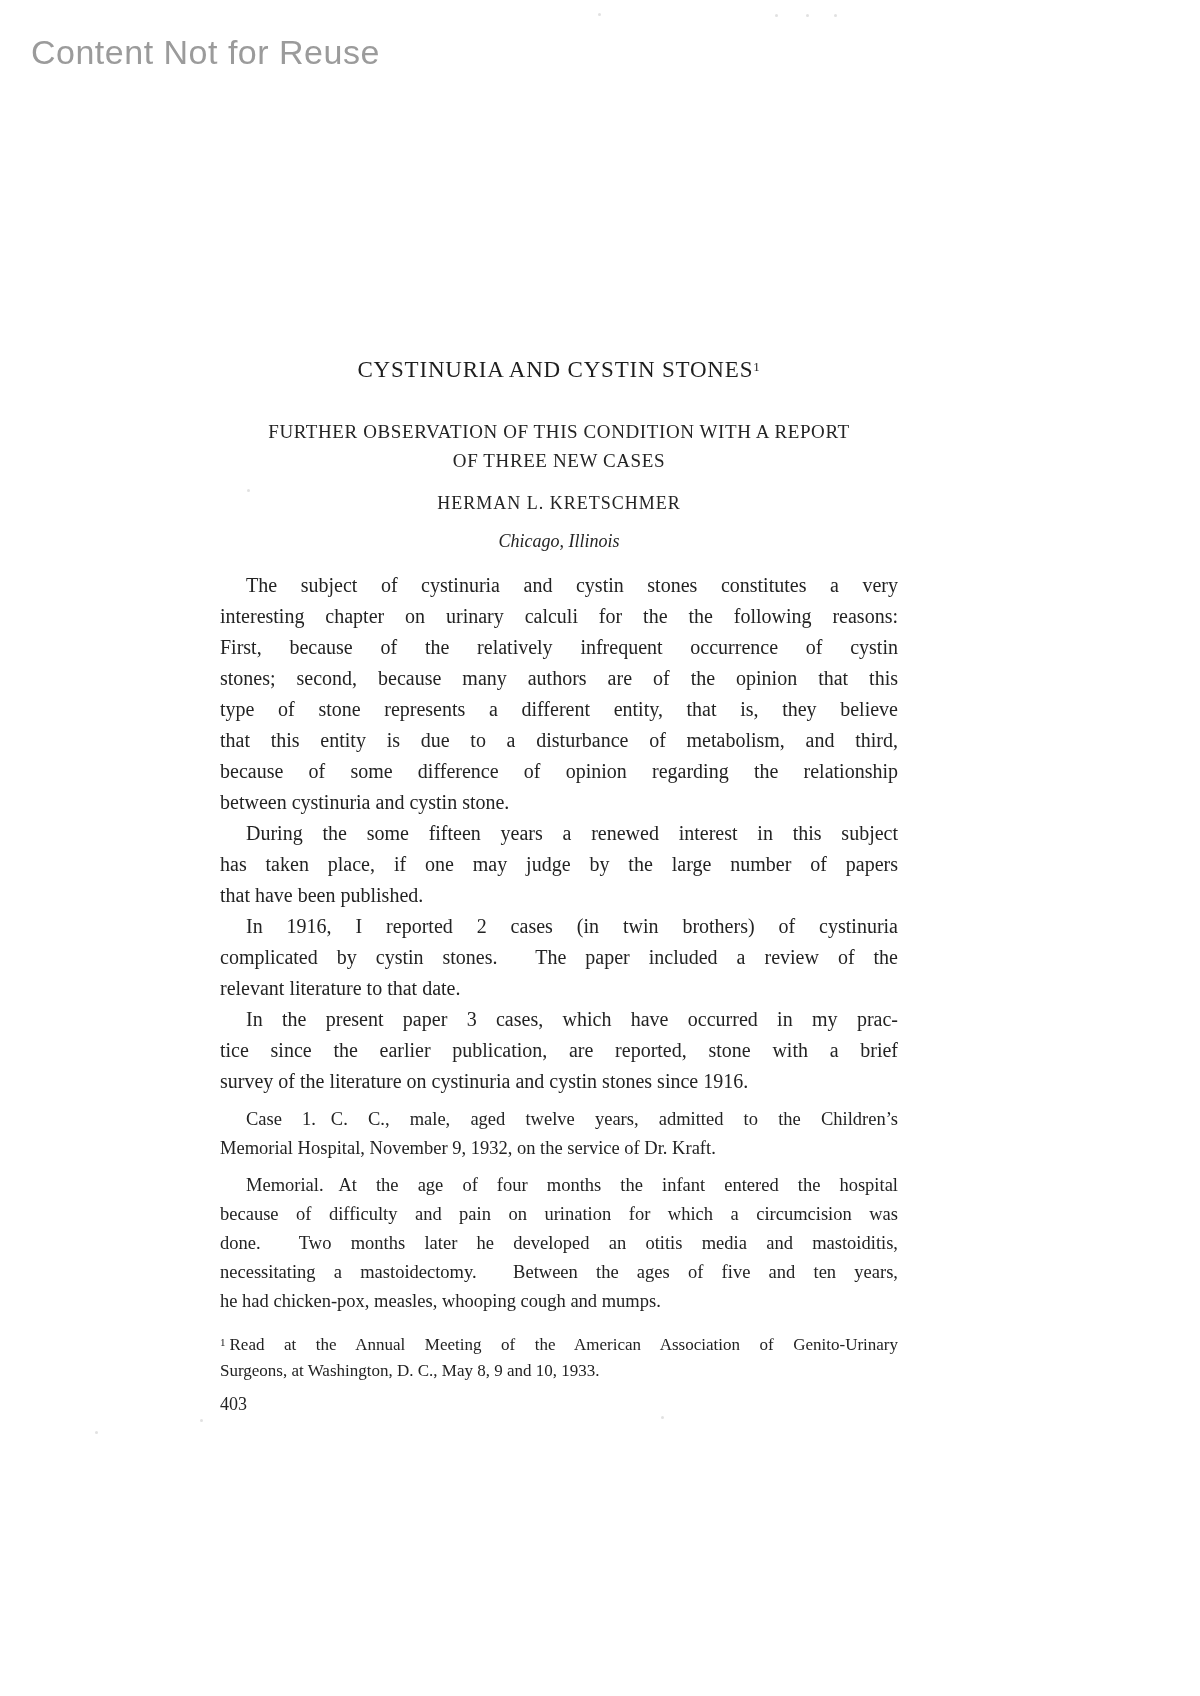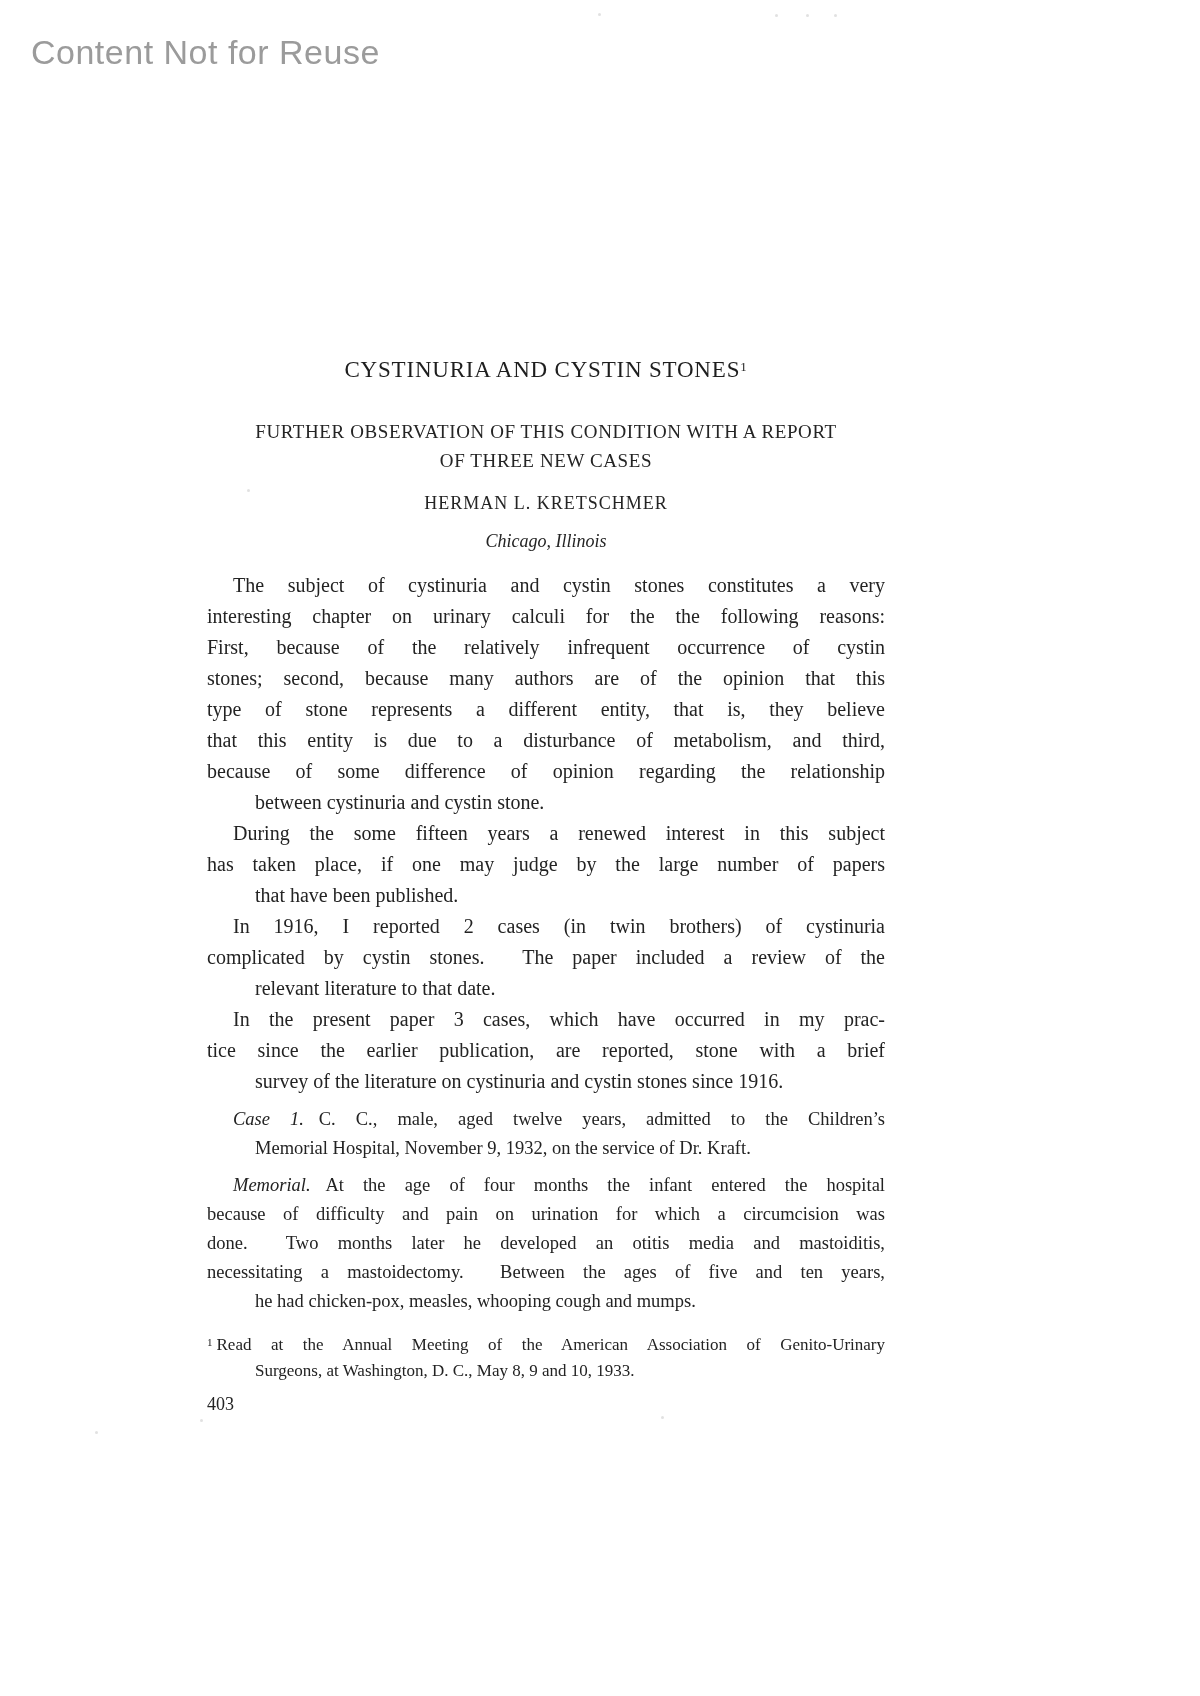--- a/index.html
+++ b/index.html
@@ -13,21 +13,21 @@
   }
   .watermark{
     position:absolute;left:31px;top:34px;
     font-family:"Liberation Sans", sans-serif;
     font-size:34px;line-height:36px;
     color:#9b9b9b;
     letter-spacing:0.5px;
   }
   .speck{position:absolute;width:3px;height:3px;border-radius:50%;background:#bdbdbd;opacity:.45;}
   .column{
-    position:absolute;left:207px;top:352px;width:678px;
+    position:absolute;left:220px;top:352px;width:678px;
   }
   .title{
     margin:0;padding:0;
     font-size:23px;font-weight:normal;line-height:30px;
     text-align:center;letter-spacing:0.8px;
     color:#1e1e1e;
   }
   .title sup{font-size:13px;vertical-align:6px;}
   .subtitle{
     margin-top:32px;
@@ -43,25 +43,25 @@
     margin-top:12px;text-align:center;
     font-size:18px;line-height:26px;font-style:italic;color:#242424;
   }
   .body-block{margin-top:16px;}
   .para{margin:0;padding:0;}
   .line{
     font-size:20px;line-height:31px;color:#232323;
     white-space:normal;
   }
   .jline{text-align:justify;text-align-last:justify;}
-  .lline{text-align:center;text-align-last:left;margin-left:48px;}
+  .lline{text-align:center;text-align-last:left;}
   .indent{text-indent:26px;}
   .case-block .line{font-size:18.5px;line-height:29px;}
   .case-block{margin-top:8px;}
-  .lead{font-style:italic;margin-right:0.8em;}
+  .lead{margin-right:0.8em;}
   .footnote{margin-top:13px;}
   .footnote .line{font-size:17px;line-height:26px;}
   .footnote sup{font-size:11px;vertical-align:4px;margin-right:4px;}
   .page-number{
     margin-top:7px;
     font-size:18px;line-height:26px;color:#232323;
   }
 </style>
 </head>
 <body>

